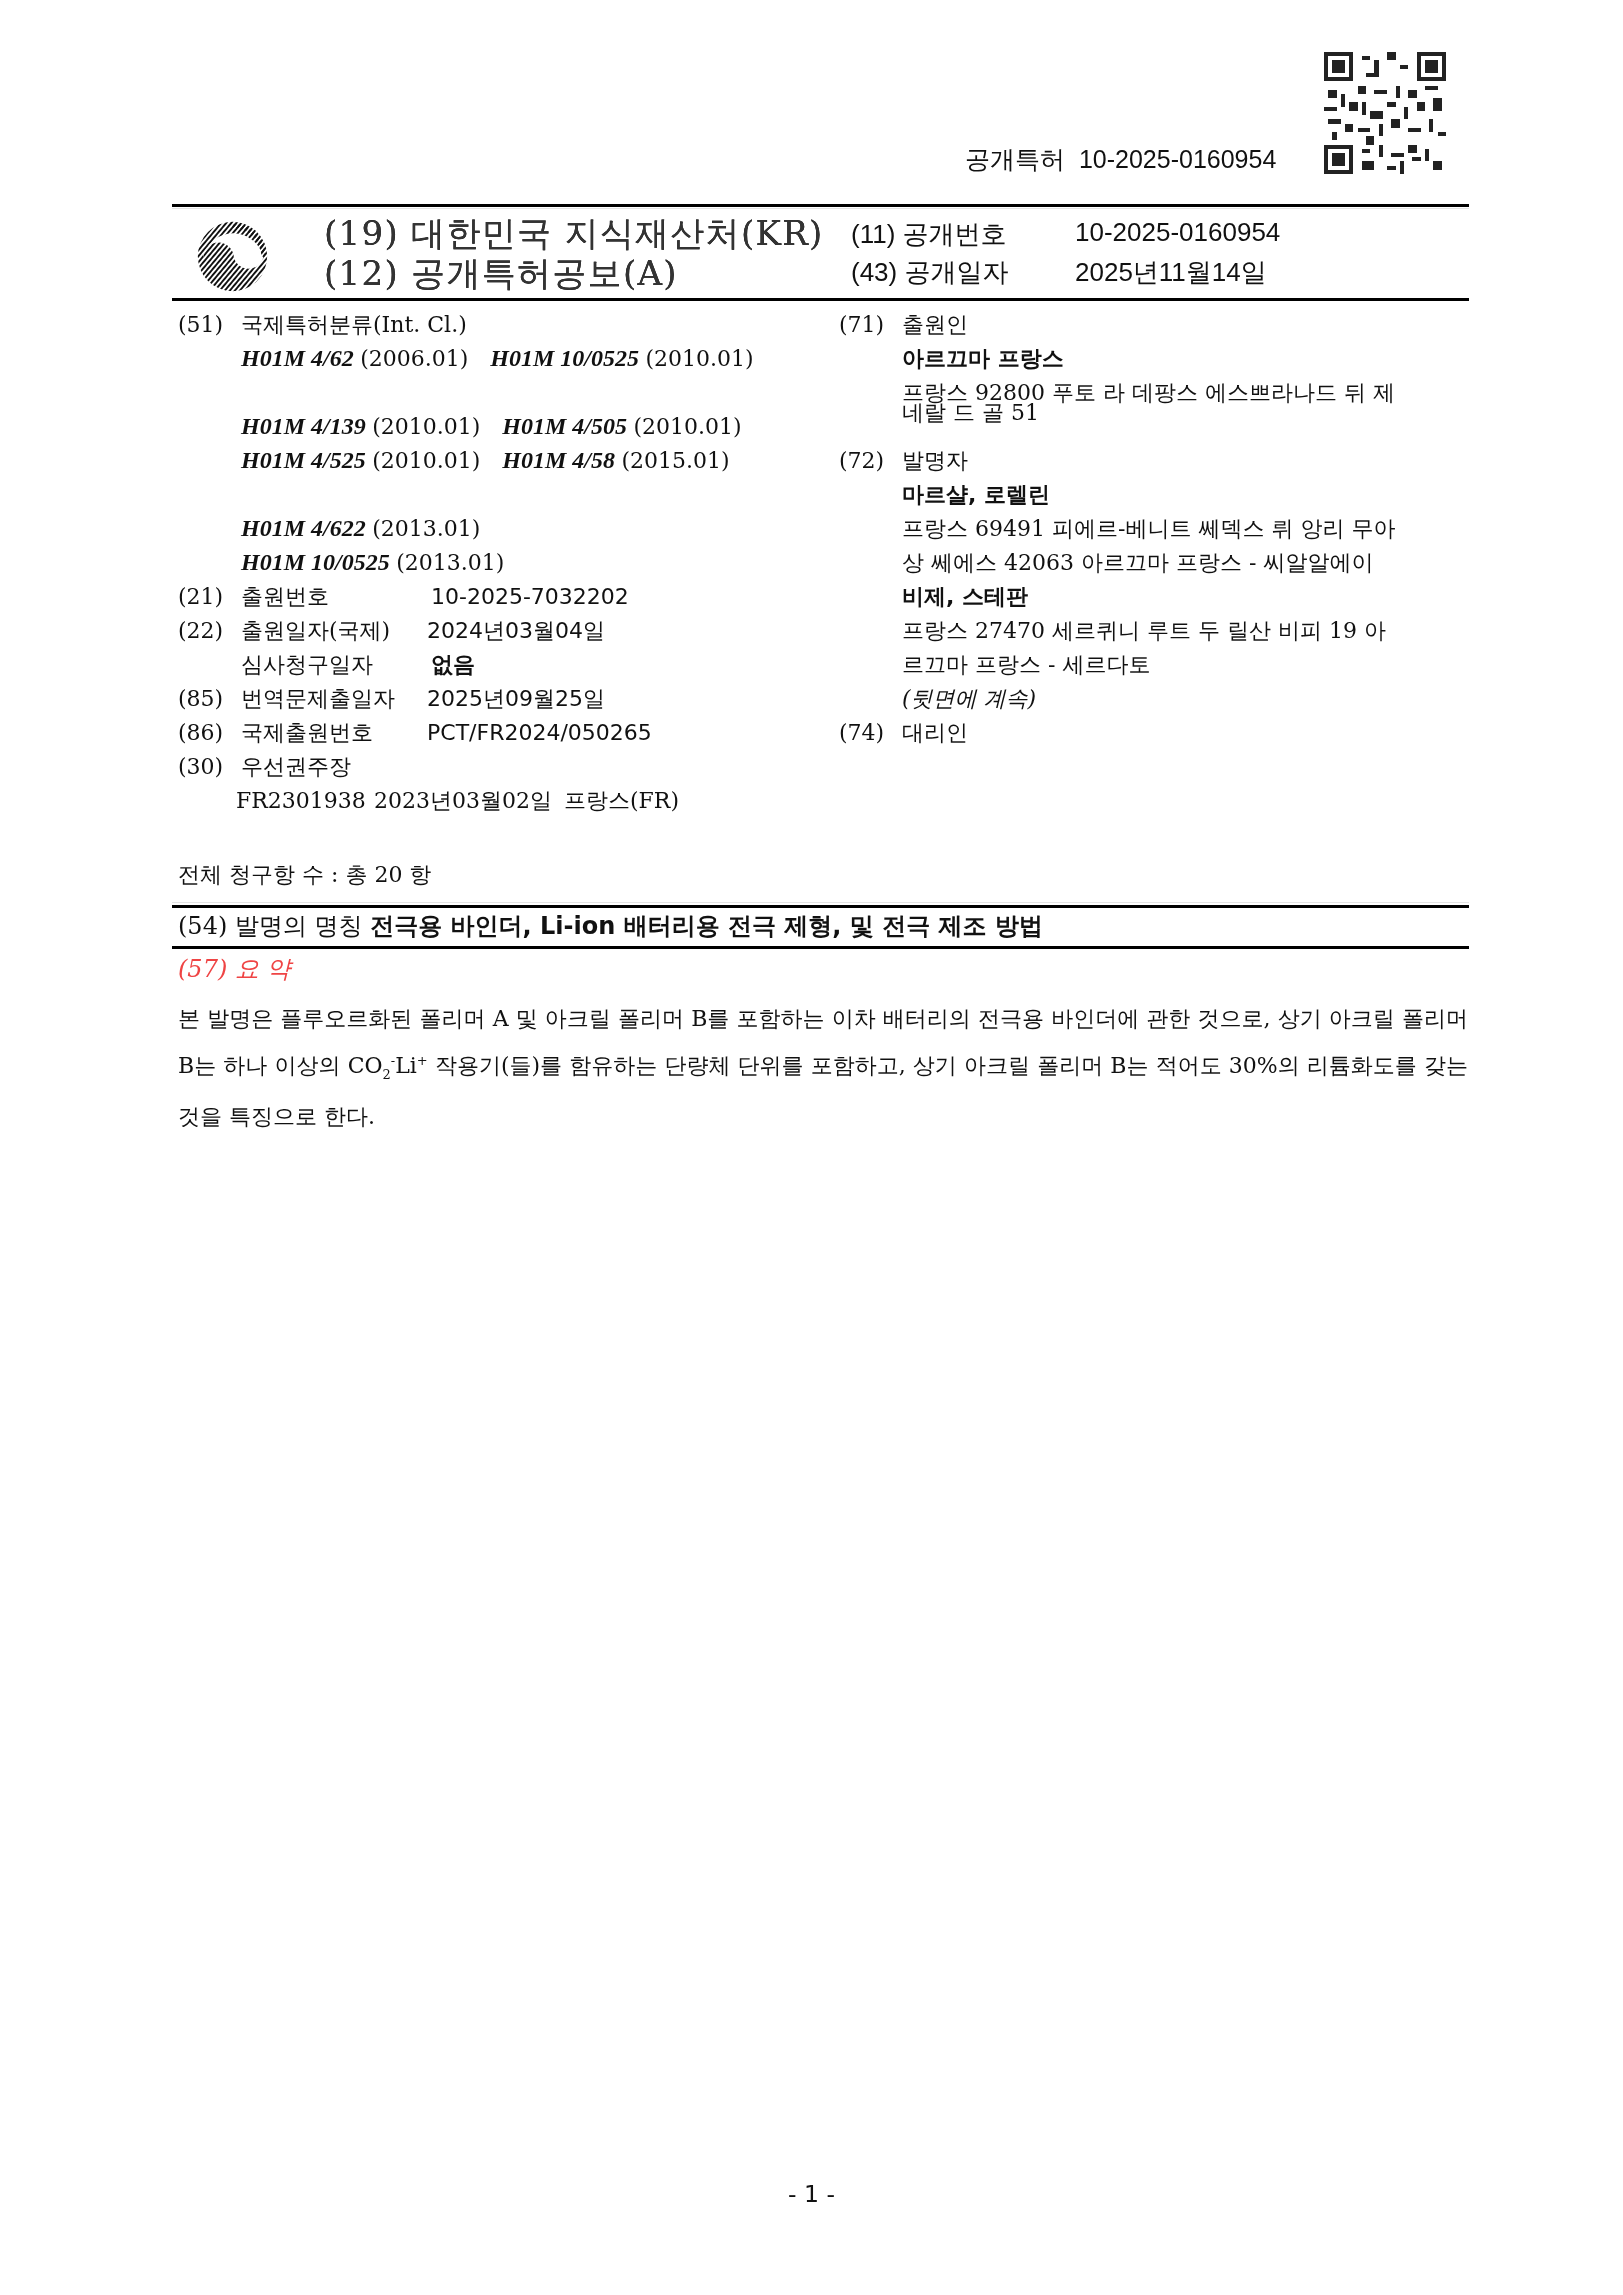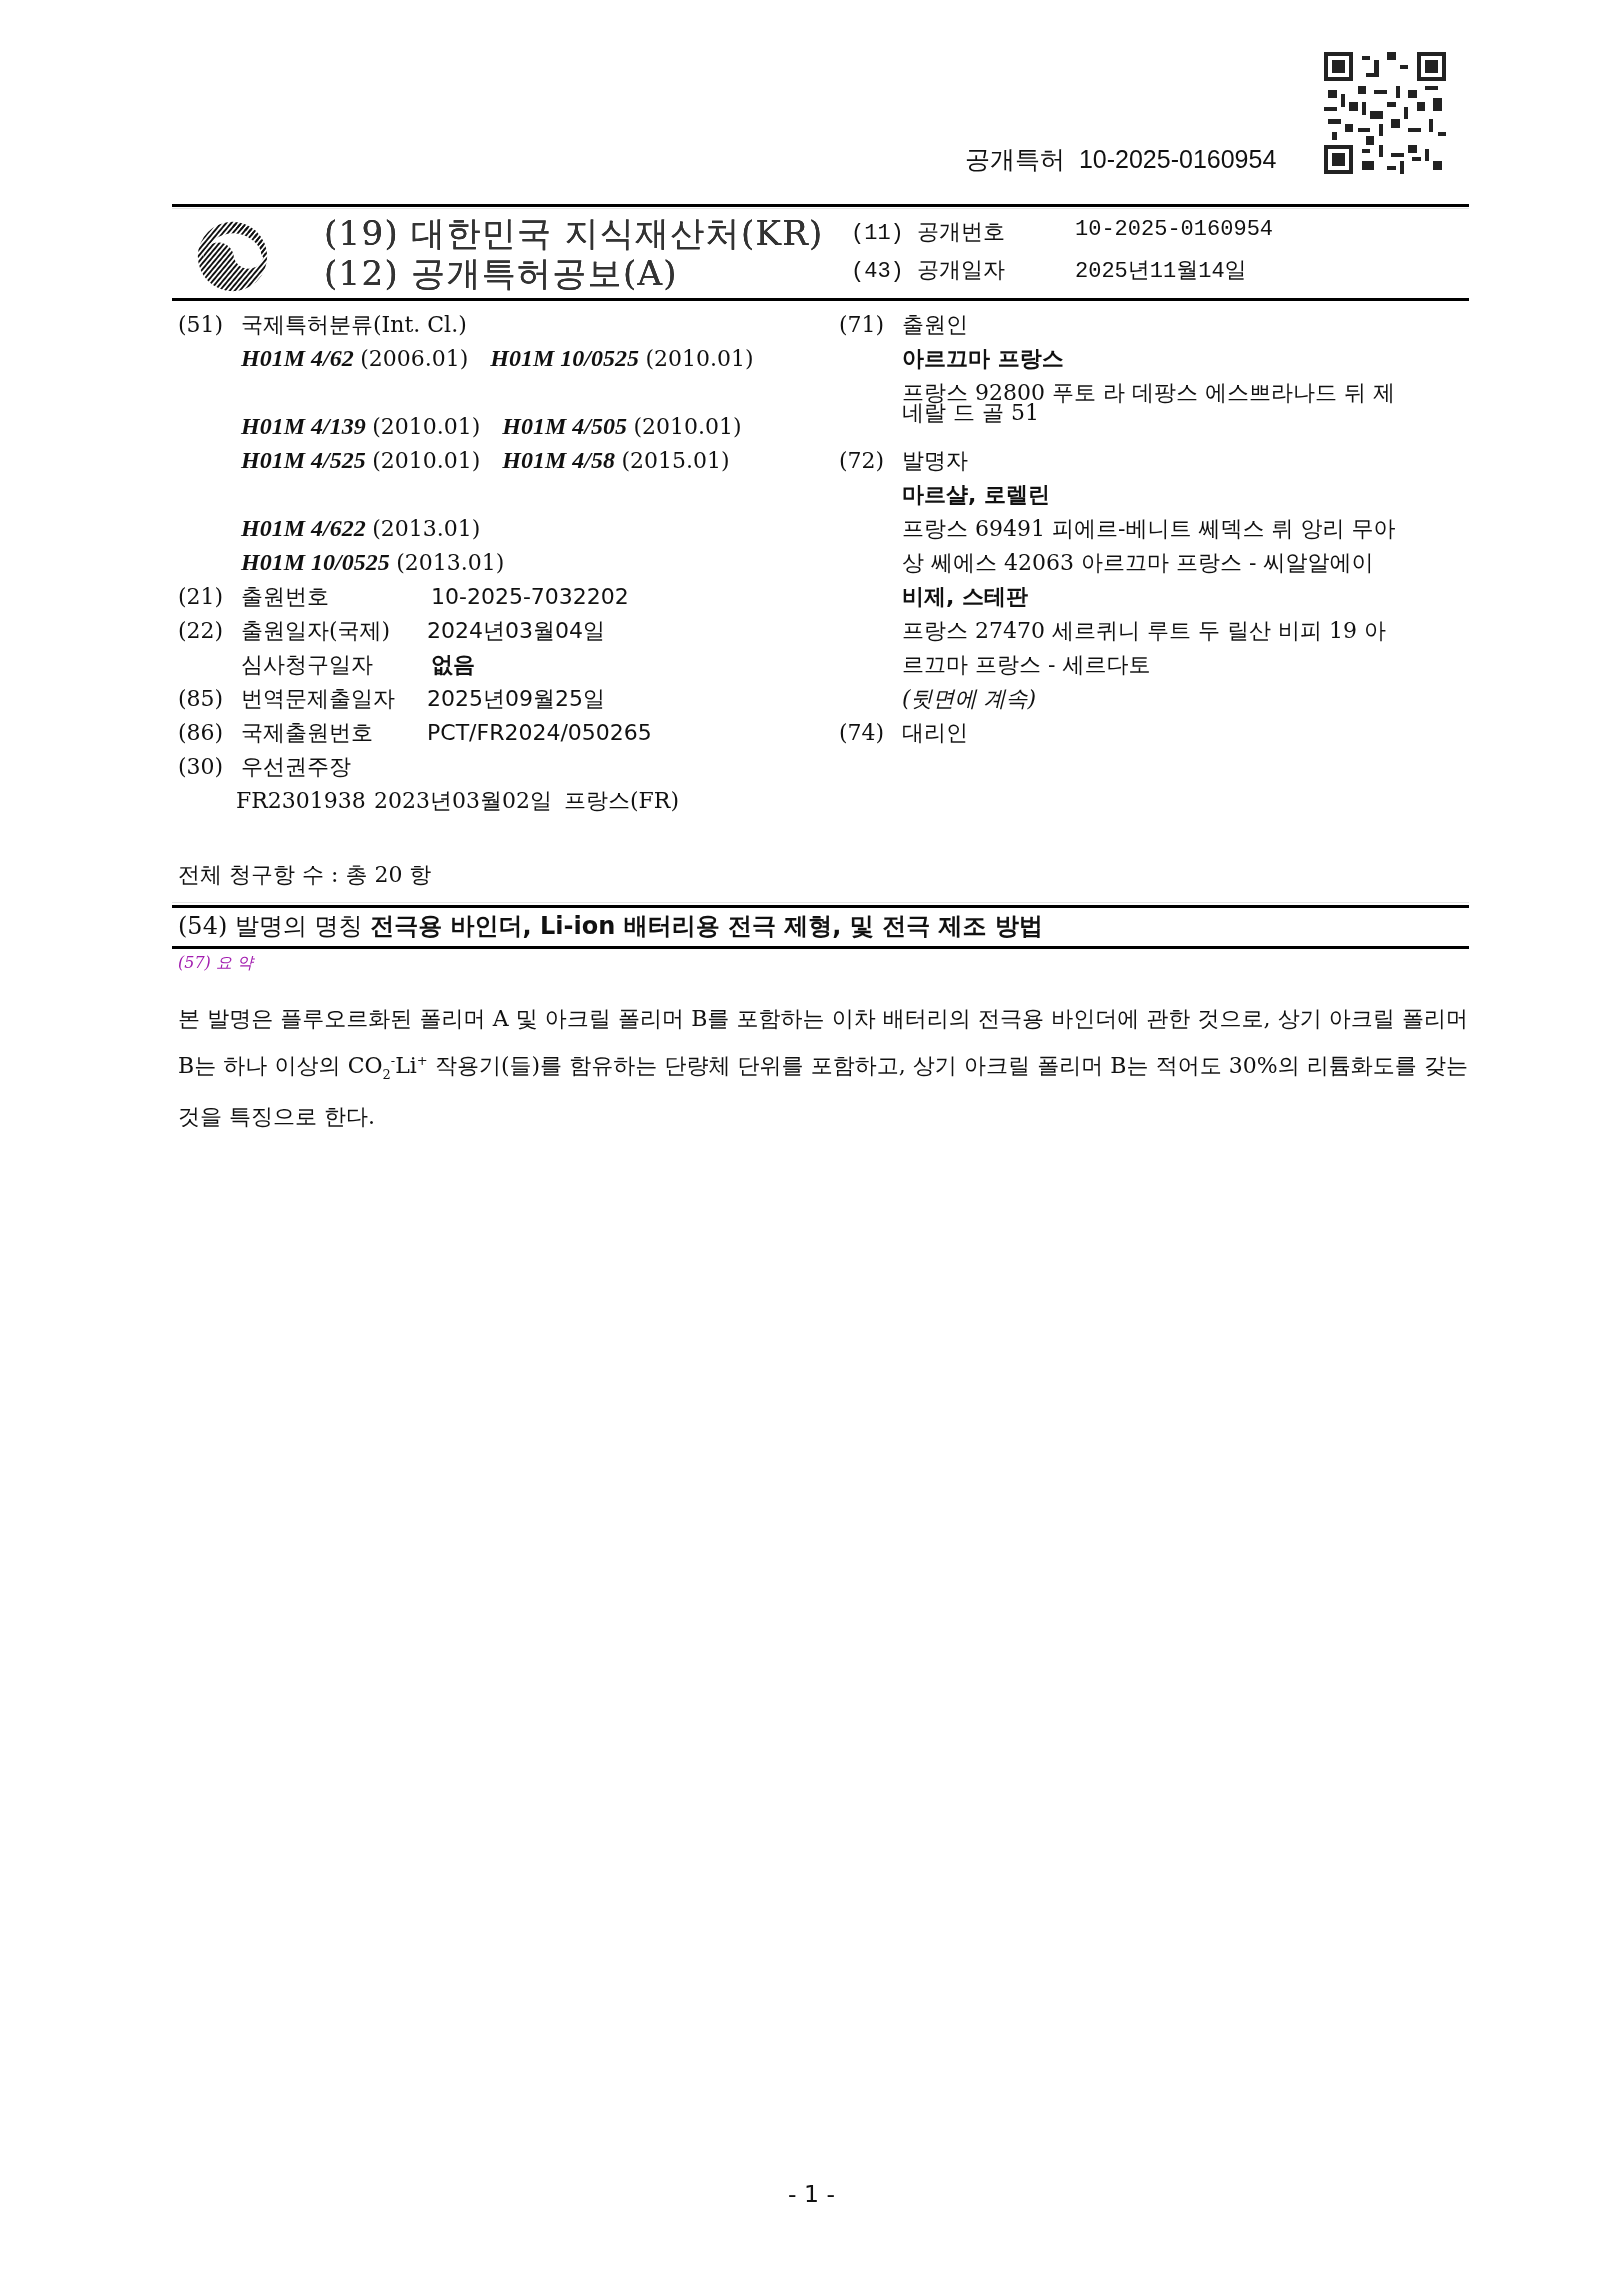--- a/index.html
+++ b/index.html
@@ -14,21 +14,21 @@
   #qr { left: 1324px; top: 52px; width: 122px; height: 122px; }
 
   #logo { left: 194px; top: 218px; width: 77px; height: 77px; }
 
   .hdr-left { left: 324px; font-size: 34px; letter-spacing: 1.3px; color: #333;
               font-family: "DejaVu Serif", serif; font-weight: normal;
               text-shadow: 0 0 0 #000; }
   #hdr-19 { top: 211px; }
   #hdr-12 { top: 251px; }
 
-  .hdr-right { font-size: 22px; font-family: Liberation Mono, monospace; }
+  .hdr-right { font-size: 26px; font-family: Liberation Sans, sans-serif; }
   .hdr-right .lbl { position: absolute; left: 0; }
   .hdr-right .val { position: absolute; left: 224px; }
   #hdr-11 { left: 851px; top: 217px; width: 589px; height: 33px; }
   #hdr-43 { left: 851px; top: 255px; width: 589px; height: 33px; }
 
   .biblio { font-size: 22px; font-family: "DejaVu Serif", serif; line-height: 33px; }
   .biblio .num { position: absolute; left: 0; white-space: nowrap; }
   .biblio .txt { position: absolute; left: 63px; white-space: nowrap; }
   .biblio .val { position: absolute; white-space: nowrap; font-family: "DejaVu Sans", sans-serif; }
 
@@ -39,21 +39,21 @@
   .cls-row { position: absolute; left: 63px; white-space: nowrap; }
   .cls-code { font-style: italic; font-family: "Liberation Serif", serif; font-weight: bold; font-size: 24px; }
   .cls-ver { font-size: 22px; margin-left: 6.5px; margin-right: 22px; }
 
   .bold { font-weight: bold; font-family: "DejaVu Sans", sans-serif; }
   .italic { font-style: italic; }
 
   #claims { left: 178px; top: 860px; font-size: 22px; }
   #title-line { left: 178px; top: 910px; font-size: 24px; white-space: nowrap; }
   #title-line .title-val { font-weight: bold; font-family: "DejaVu Sans", sans-serif; }
-  #abstract-hdr { left: 178px; top: 953px; font-size: 16px; color: #a21caf; font-style: italic; }
+  #abstract-hdr { left: 178px; top: 953px; font-size: 24px; color: #ef4444; font-style: italic; }
   #abstract { left: 178px; top: 998px; width: 1290px; font-size: 22px; line-height: 42px;
               text-align: justify; font-family: "DejaVu Serif", serif; }
   #abstract sup, #abstract sub { font-size: 13px; }
 
   #page-no { left: 0; width: 1623px; top: 2180px; text-align: center; font-size: 23.6px;
              font-family: "DejaVu Sans", sans-serif; }
 </style>
 </head>
 <body>
 

